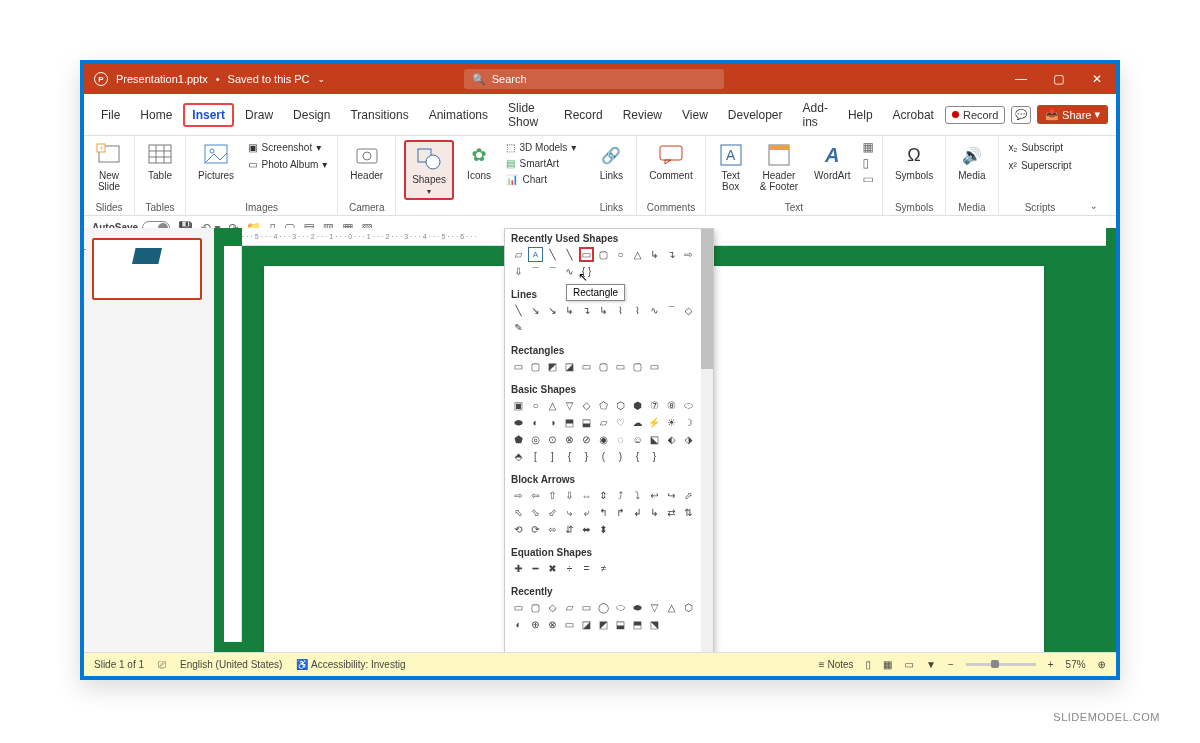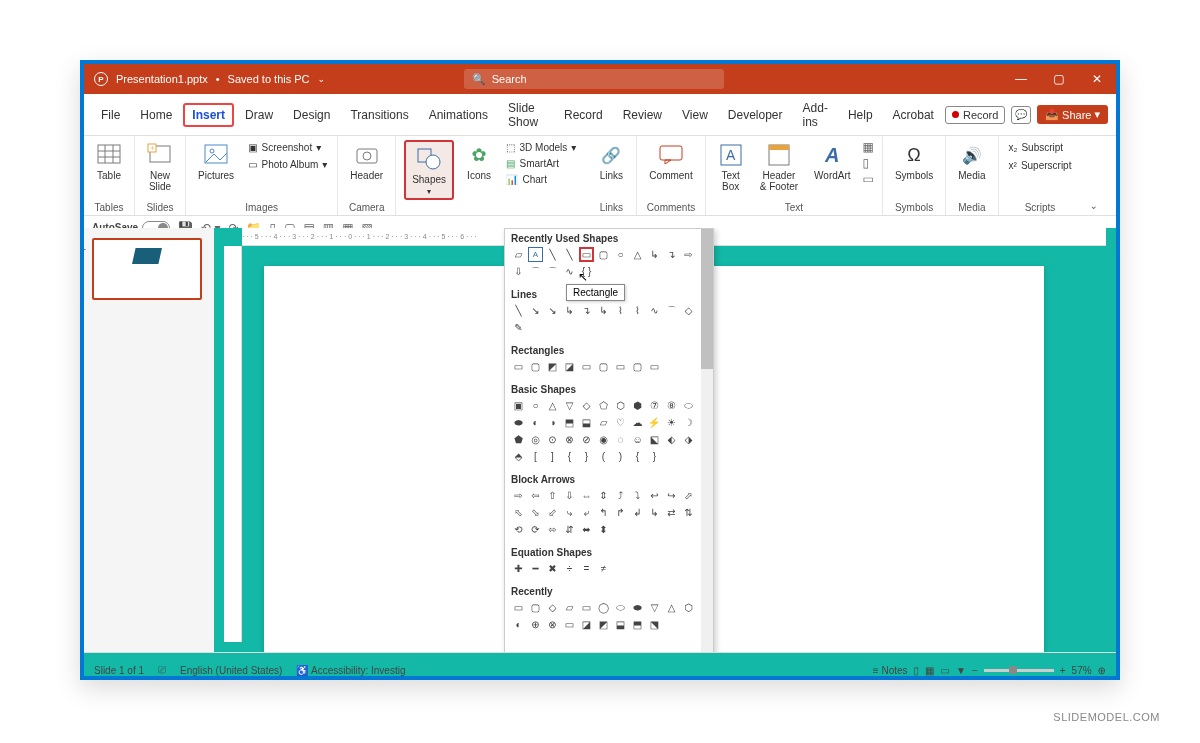--- a/index.html
+++ b/index.html
@@ -30,36 +30,36 @@
 .qat{height:24px;background:#fff;border-bottom:1px solid #e1dfdd;display:flex;align-items:center;padding:0 8px;gap:8px;font-size:10px;color:#444;}
 .autosave-toggle{display:flex;align-items:center;gap:4px;font-weight:bold;}
 .toggle{width:28px;height:14px;border:1px solid #888;border-radius:7px;position:relative;background:#fff;}
 .toggle::after{content:"";position:absolute;right:1px;top:1px;width:10px;height:10px;border-radius:50%;background:#888;}
 .qat-icon{color:#666;font-size:12px;}
 .work-area{position:absolute;top:164px;left:0;right:0;bottom:24px;background:#f5f5f5;display:flex;}
 .thumb-panel{width:130px;background:#f5f5f5;padding:10px 8px;}
 .thumb{width:110px;height:62px;background:#fff;border:2px solid #c43e1c;border-radius:2px;position:relative;}
 .thumb-num{position:absolute;left:-12px;top:2px;font-size:11px;color:#555;}
 .thumb-shape{position:absolute;top:8px;left:38px;width:30px;height:16px;background:#1a5f7a;clip-path:polygon(12% 0,100% 0,88% 100%,0 100%);}
-.canvas-wrap{flex:1;position:relative;background:#14b8a6;overflow:hidden;}
+.canvas-wrap{flex:1;position:relative;background:#15803d;overflow:hidden;}
 .hruler{position:absolute;top:0;left:28px;right:10px;height:18px;background:#fff;border-bottom:1px solid #ddd;font-size:7px;color:#888;display:flex;align-items:center;overflow:hidden;}
 .vruler{position:absolute;top:18px;left:10px;width:18px;bottom:10px;background:#fff;border-right:1px solid #ddd;}
 .slide-canvas{position:absolute;top:38px;left:50px;width:780px;height:440px;background:#fff;box-shadow:0 2px 6px rgba(0,0,0,0.2);}
 .slide-shape{position:absolute;top:20px;left:240px;width:130px;height:110px;background:#1a5f7a;clip-path:polygon(10% 0,100% 0,85% 100%,0 100%);}
 .shapes-panel{position:absolute;top:0;left:290px;width:210px;bottom:-40px;background:#fff;border:1px solid #ccc;box-shadow:2px 2px 6px rgba(0,0,0,0.2);overflow:hidden;}
 .shapes-scroll{position:absolute;right:0;top:0;width:12px;bottom:0;background:#f0f0f0;}
 .shapes-thumb{position:absolute;right:0;top:0;width:12px;height:140px;background:#c0c0c0;}
 .shapes-section{padding:4px 6px 6px 6px;}
 .shapes-section h4{font-size:10px;font-weight:bold;color:#333;margin-bottom:3px;}
 .shape-grid{display:flex;flex-wrap:wrap;gap:2px;}
 .shape-item{width:15px;height:15px;display:flex;align-items:center;justify-content:center;font-size:10px;color:#444;border:1px solid transparent;}
 .shape-item.highlighted{border:2px solid #d13438;}
 .tooltip{position:absolute;background:#fff;border:1px solid #888;padding:2px 6px;font-size:10px;top:56px;left:352px;z-index:20;box-shadow:1px 1px 3px rgba(0,0,0,0.2);}
-.statusbar{position:absolute;bottom:0;left:0;right:0;height:24px;background:#14b8a6;border-top:1px solid #ddd;display:flex;align-items:flex-end;font-size:10px;color:#444;padding:0 10px;gap:14px;}
-.status-right{margin-left:auto;display:flex;align-items:center;gap:6px;}
+.statusbar{position:absolute;bottom:0;left:0;right:0;height:24px;background:#fef9c3;border-top:1px solid #ddd;display:flex;align-items:center;font-size:10px;color:#444;padding:0 10px;gap:14px;}
+.status-right{margin-left:auto;display:flex;align-items:center;gap:12px;}
 .zoom-slider{width:70px;height:3px;background:#ccc;position:relative;}
 .zoom-slider::after{content:"";position:absolute;left:25px;top:-3px;width:8px;height:8px;background:#888;border-radius:2px;}
 .watermark{position:absolute;bottom:20px;right:40px;font-size:11px;color:#888;letter-spacing:0.5px;}
 svg{overflow:visible;}
 </style>
 </head>
 <body>
 
 <div class="outer-frame">
 
@@ -106,44 +106,44 @@
       <div class="comment-icon">💬</div>
       <div class="share-btn">📤 <span>Share</span> ▾</div>
     </div>
   </div>
 
   <div class="ribbon">
     <div class="ribbon-group">
       <div class="big-btn">
         <div class="icon">
             <svg width="24" height="22">
+              <rect x="2" y="2" width="20" height="16" fill="none" stroke="#7a7a7a"></rect>
+              <rect x="0" y="0" width="8" height="8" fill="#fff" stroke="#e8a33d"></rect>
+              <text x="1" y="6" font-size="7" fill="#e8a33d">＋</text>
+            </svg>
+          </div>
+        <span style="white-space:pre-line;text-align:center;">New
+Slide</span>
+      </div>
+      <div class="label">Slides</div>
+    </div>
+    <div class="ribbon-group">
+      <div class="big-btn">
+        <div class="icon">
+            <svg width="24" height="22">
               <rect x="1" y="1" width="22" height="18" fill="none" stroke="#7a7a7a"></rect>
               <line x1="1" y1="7" x2="23" y2="7" stroke="#7a7a7a"></line>
               <line x1="1" y1="13" x2="23" y2="13" stroke="#7a7a7a"></line>
               <line x1="8" y1="1" x2="8" y2="19" stroke="#7a7a7a"></line>
               <line x1="16" y1="1" x2="16" y2="19" stroke="#7a7a7a"></line>
             </svg>
           </div>
         <span>Table</span>
       </div>
       <div class="label">Tables</div>
-    </div>
-    <div class="ribbon-group">
-      <div class="big-btn">
-        <div class="icon">
-            <svg width="24" height="22">
-              <rect x="2" y="2" width="20" height="16" fill="none" stroke="#7a7a7a"></rect>
-              <rect x="0" y="0" width="8" height="8" fill="#fff" stroke="#e8a33d"></rect>
-              <text x="1" y="6" font-size="7" fill="#e8a33d">＋</text>
-            </svg>
-          </div>
-        <span style="white-space:pre-line;text-align:center;">New
-Slide</span>
-      </div>
-      <div class="label">Slides</div>
     </div>
     <div class="ribbon-group">
       <div class="ribbon-top">
         <div class="big-btn">
           <div class="icon">
               <svg width="24" height="22">
                 <rect x="1" y="1" width="22" height="18" fill="none" stroke="#4a8ac9"></rect>
                 <circle cx="8" cy="7" r="2" fill="none" stroke="#4a8ac9"></circle>
                 <polyline points="2,18 10,10 16,16 23,9" fill="none" stroke="#4a8ac9"></polyline>
               </svg>

